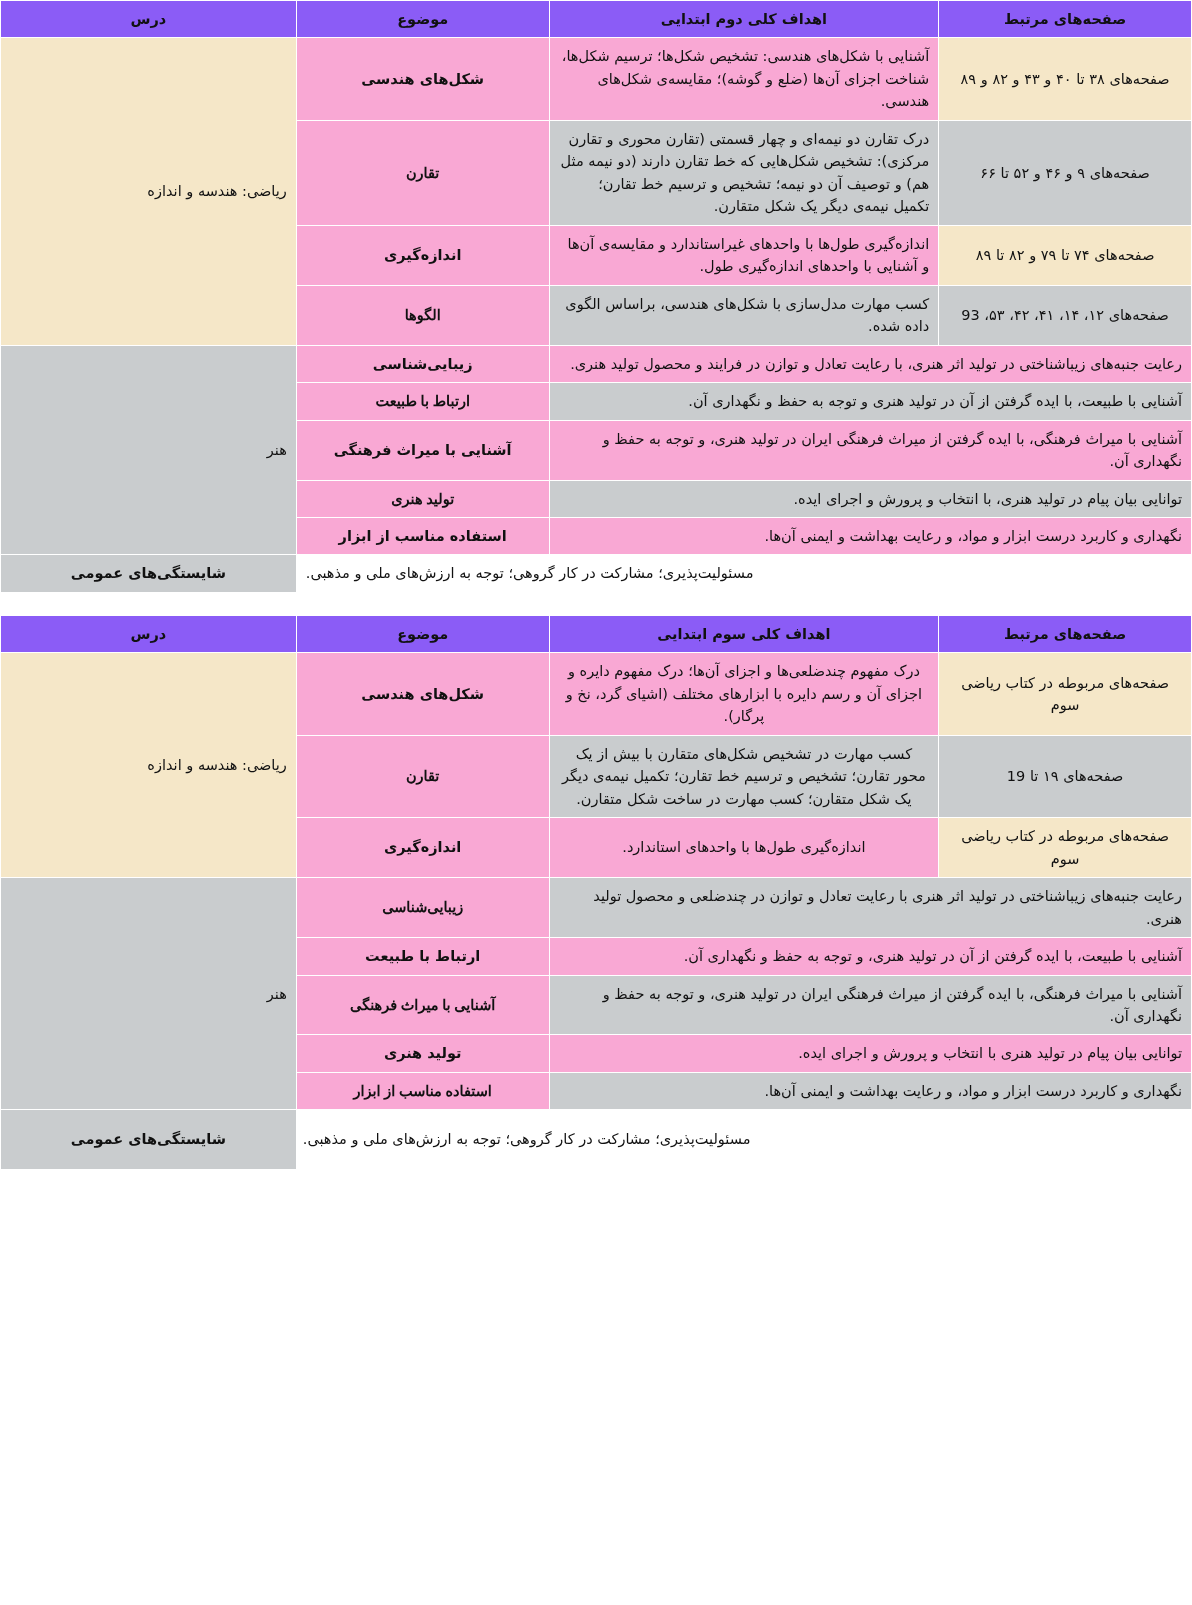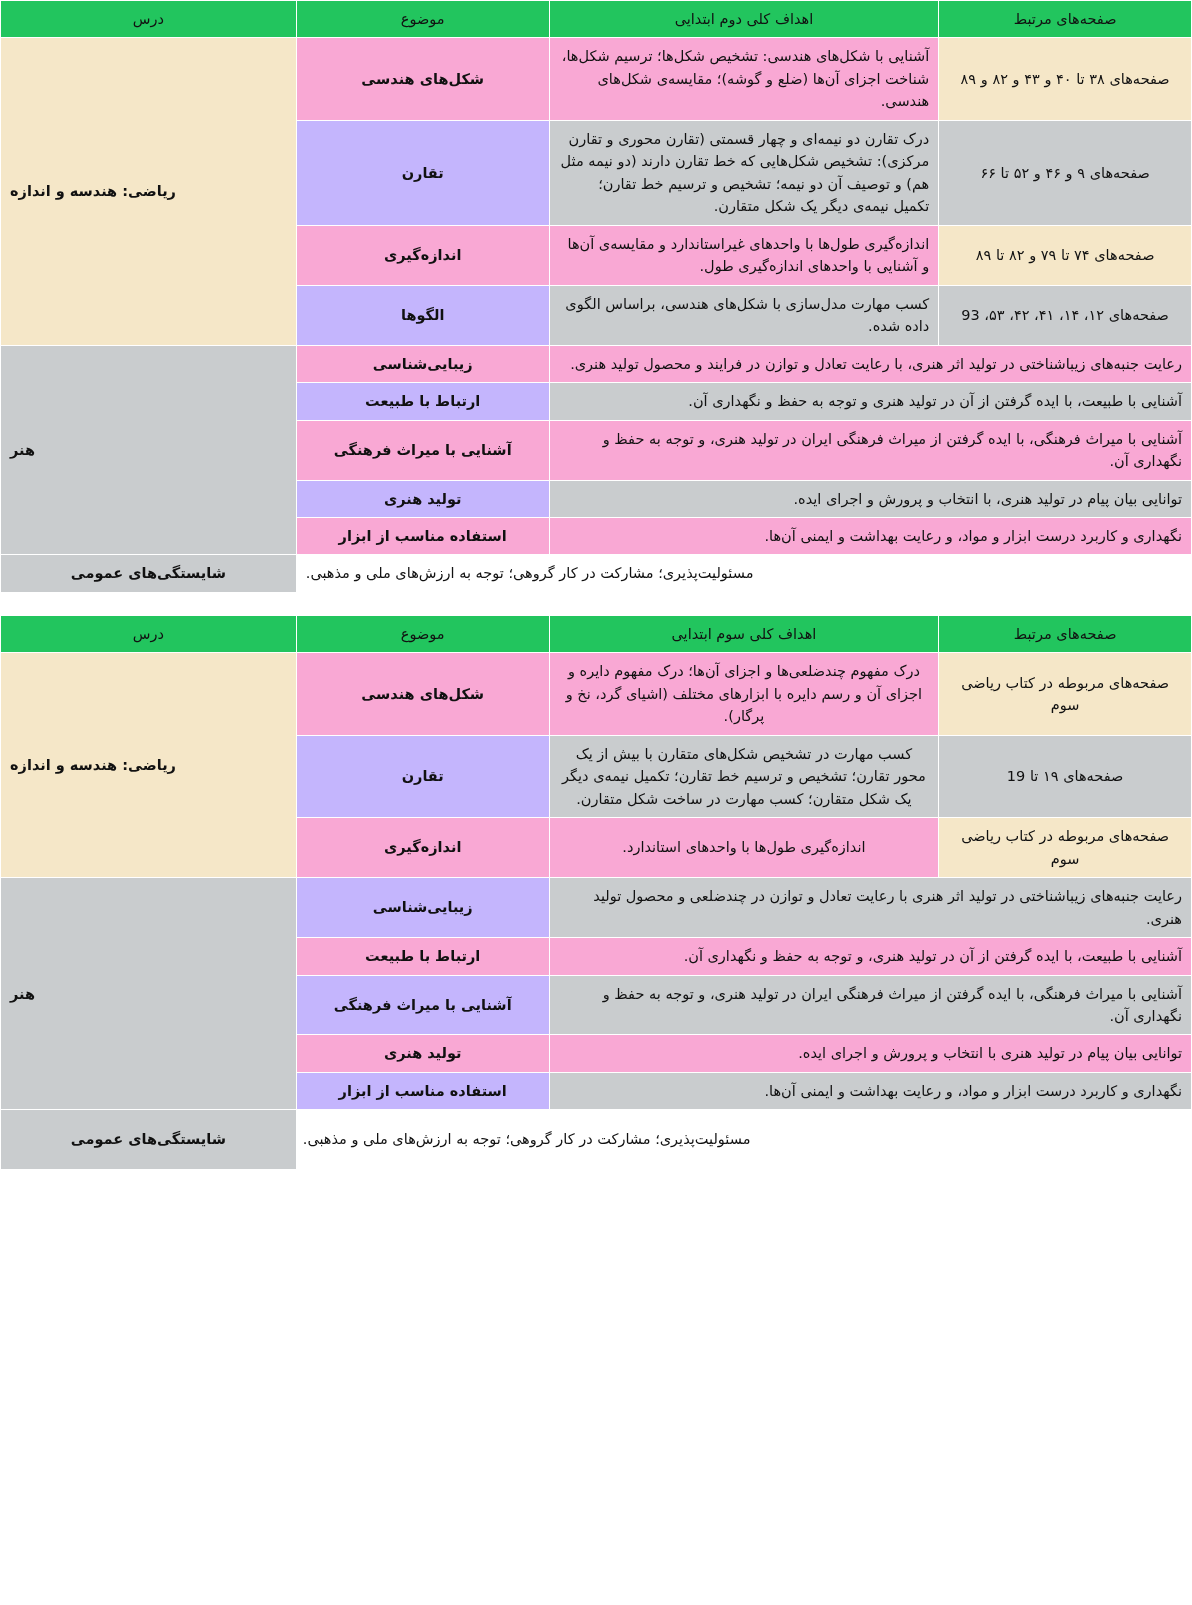--- a/index.html
+++ b/index.html
@@ -31,55 +31,56 @@
     line-height: 1.55;
     font-size: 14.5px;
   }
   
   col.c-pages   { width: 253px; }
   col.c-goals   { width: 390px; }
   col.c-topic   { width: 253px; }
   col.c-lesson  { width: 296px; }
 
   .hdr {
-    background: #22c55e;
-    font-weight: normal;
+    background: #8b5cf6;
+    font-weight: bold;
     text-align: center;
     font-size: 16px;
     padding: 10px 6px;
   }
   .cell-topic {
     background: #f9a8d4;
     font-weight: bold;
     text-align: center;
   }
   .cell-topic.alt {
-    background: #c4b5fd;
+    background: #f9a8d4;
+    font-family: Liberation Serif, serif;
   }
   .cell-goals {
     background: #f9a8d4;
     text-align: right;
   }
   .cell-goals.alt {
     background: #c9ccce;
   }
   .cell-goals.center {
     text-align: center;
   }
   .cell-pages {
     background: #f5e7c8;
     text-align: center;
   }
   .cell-pages.alt {
     background: #c9ccce;
   }
   .cell-lesson {
     background: #f5e7c8;
-    font-weight: bold;
-    text-align: left;
+    font-weight: normal;
+    text-align: right;
     font-size: 15.5px;
     margin-left: 8px;
   }
   .cell-lesson.alt {
     background: #c9ccce;
   }
   .cell-competency-label {
     background: #c9ccce;
     font-weight: bold;
     text-align: center;

